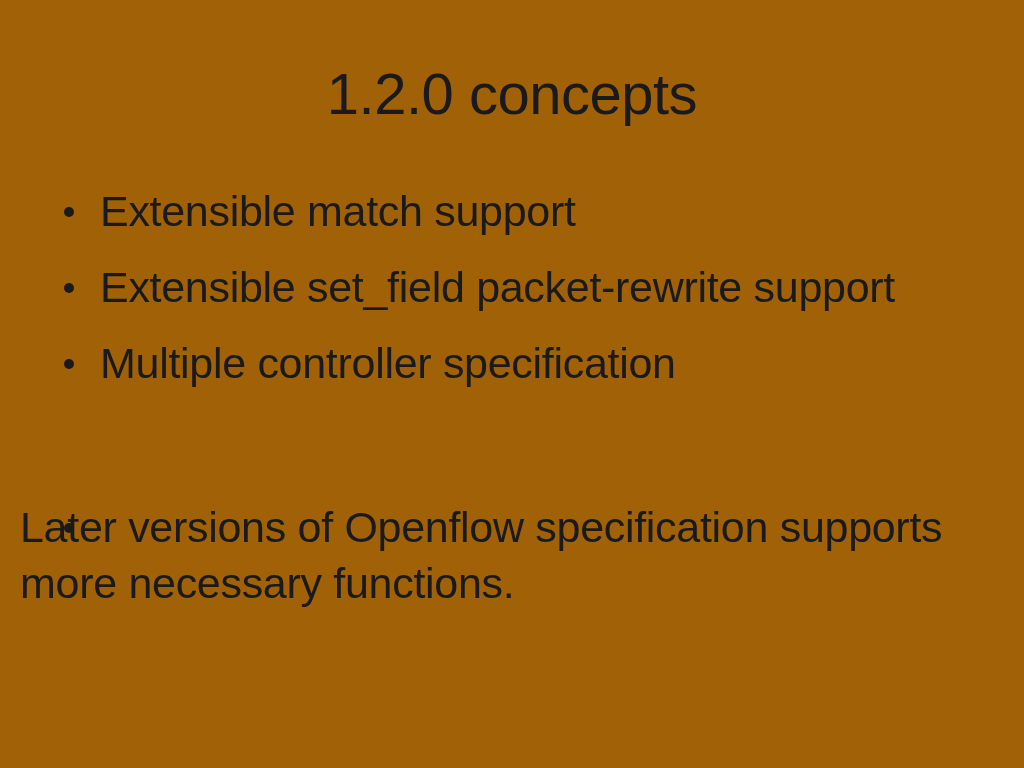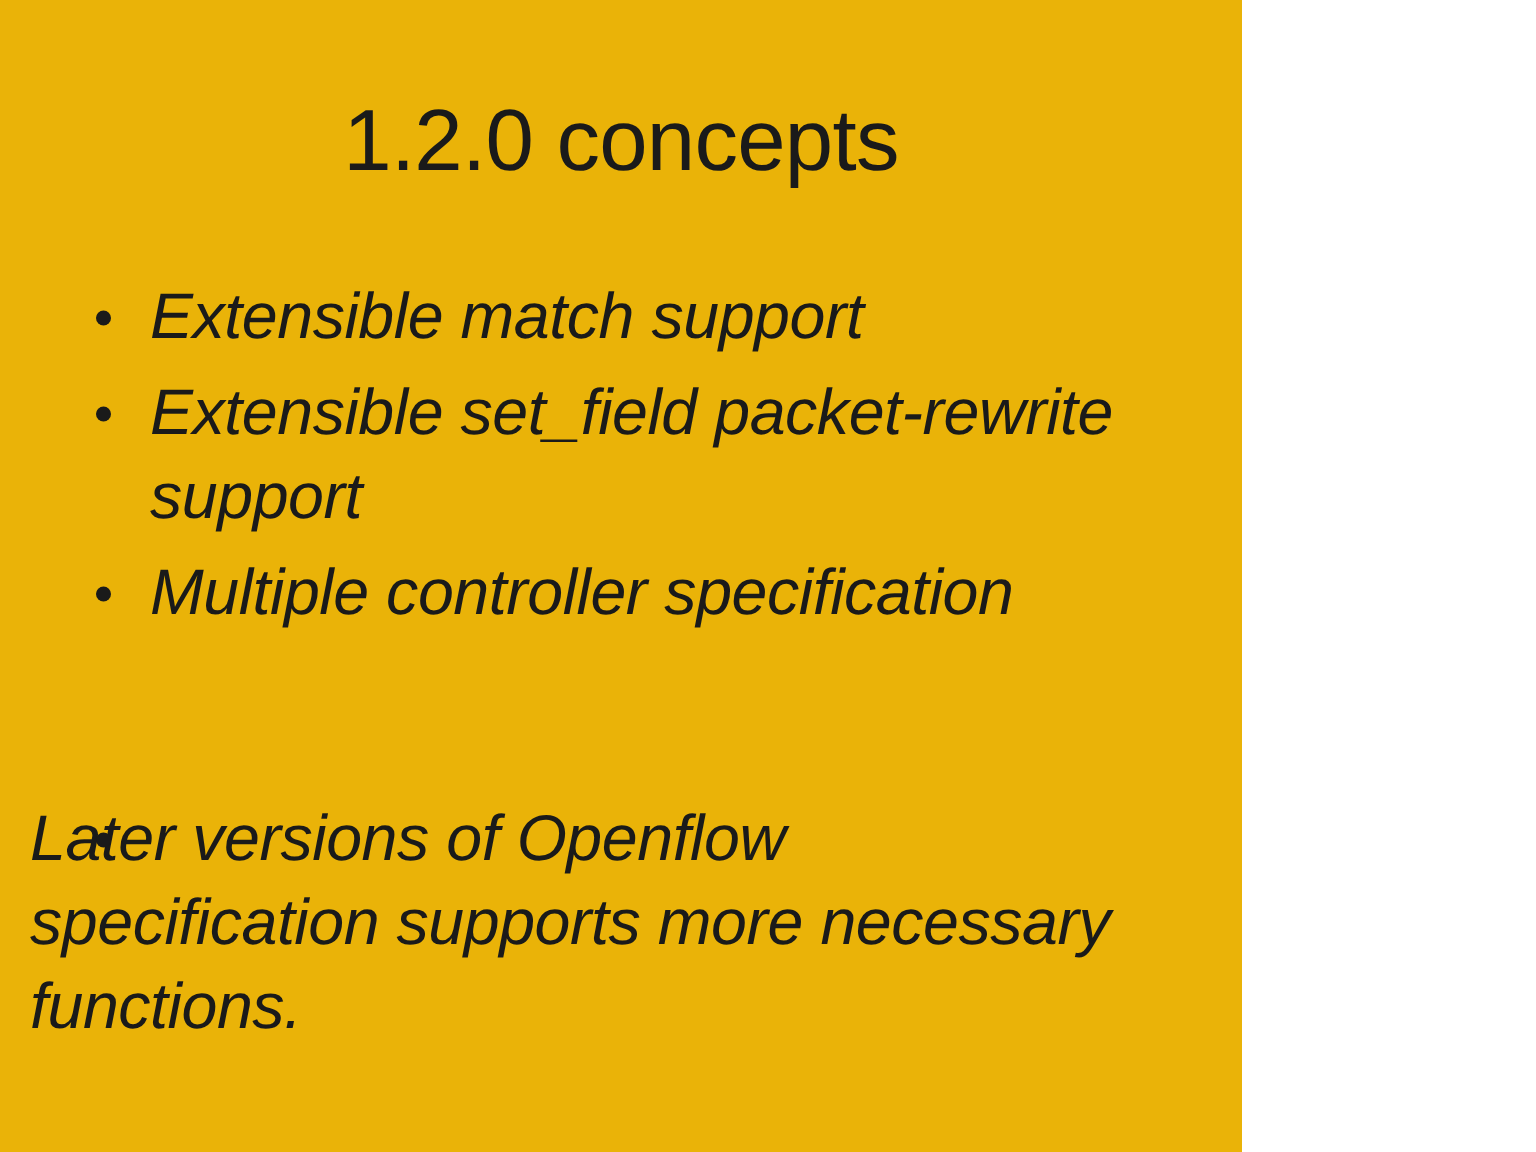--- a/index.html
+++ b/index.html
@@ -2,23 +2,23 @@
 <html><head>
 <meta charset="utf-8">
 <style>
   html, body {
     margin: 0;
     padding: 0;
     background: #ffffff;
   }
   .slide {
     position: relative;
-    width: 828px;
+    width: 1024px;
     height: 768px;
-    background: #eab308;
+    background: #a16207;
     overflow: hidden;
     font-family: "Liberation Sans", "DejaVu Sans", sans-serif;
     color: #000000;
   }
   .slide-title {
     position: absolute;
     top: 65px;
     left: 0;
     width: 100%;
     margin: 0;
@@ -31,33 +31,32 @@
   }
   .bullet-list {
     position: absolute;
     top: 183px;
     left: 0;
     width: 100%;
     margin: 0;
     padding: 0;
     list-style: none;
     box-sizing: border-box;
-    font-style: italic;
   }
   .bullet-list li {
     position: relative;
     margin: 0;
     padding: 0 60px 0 100px;
     font-size: 43px;
     line-height: 56px;
     color: #1a1a1a;
     letter-spacing: -0.3px;
   }
   .bullet-list li + li {
-    margin-top: 8px;
+    margin-top: 20px;
   }
   .bullet-list li.spaced {
     margin-top: 108px;
     padding-left: 20px;
   }
   .bullet-dot {
     position: absolute;
     left: 64px;
     top: 24px;
     width: 10px;

